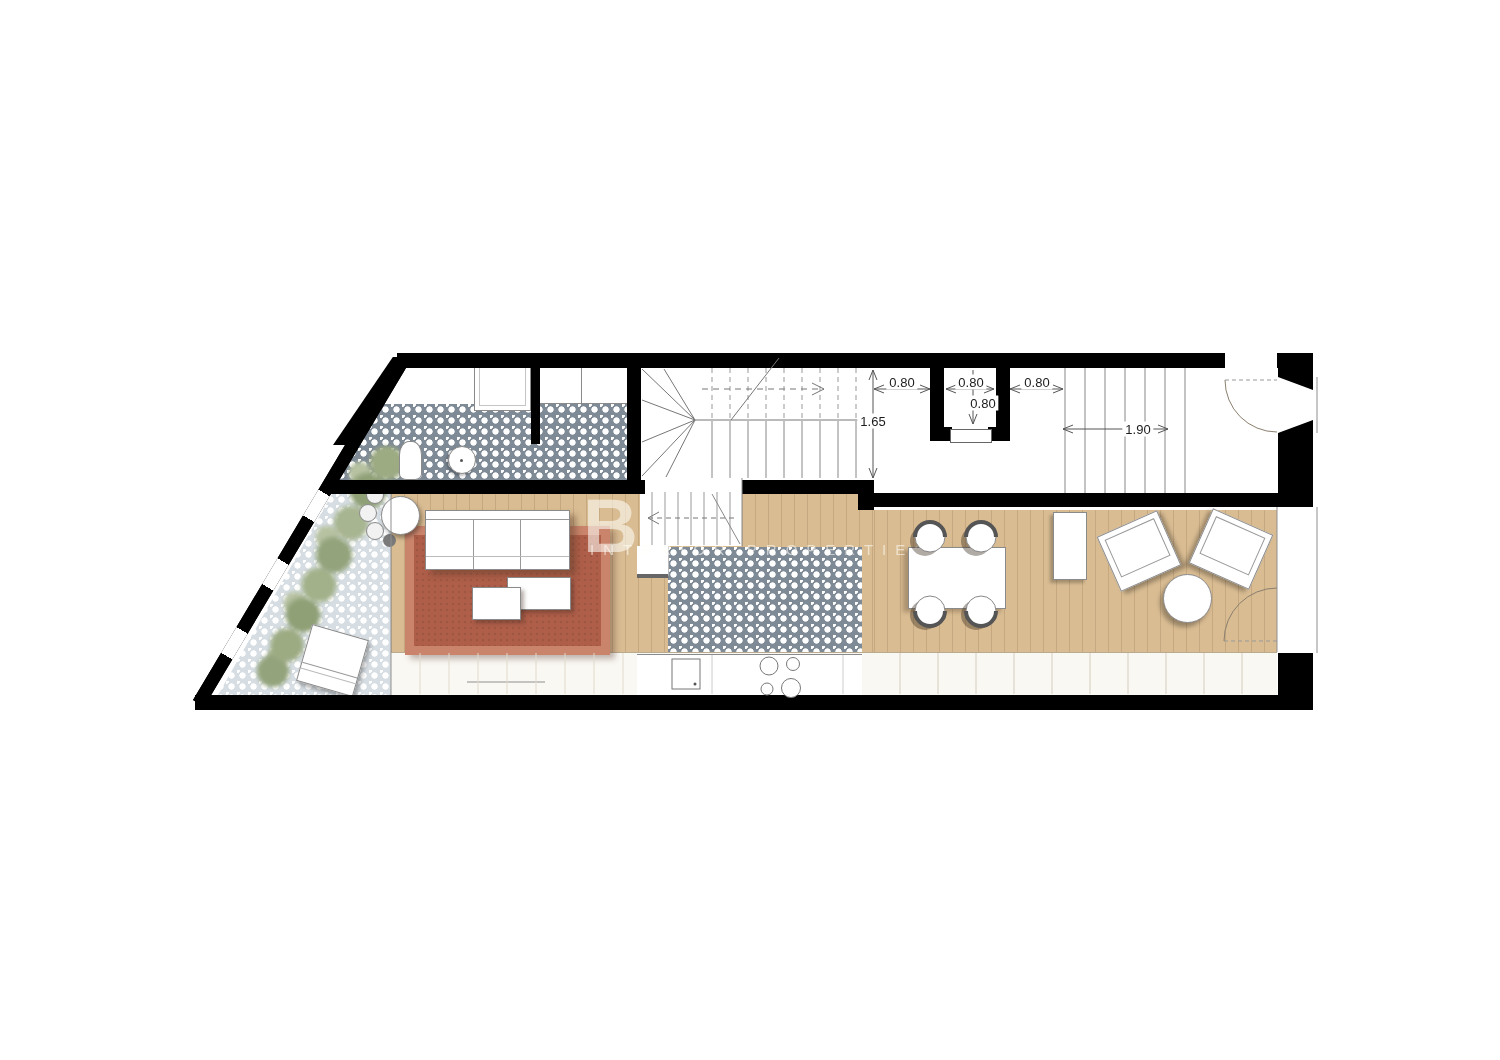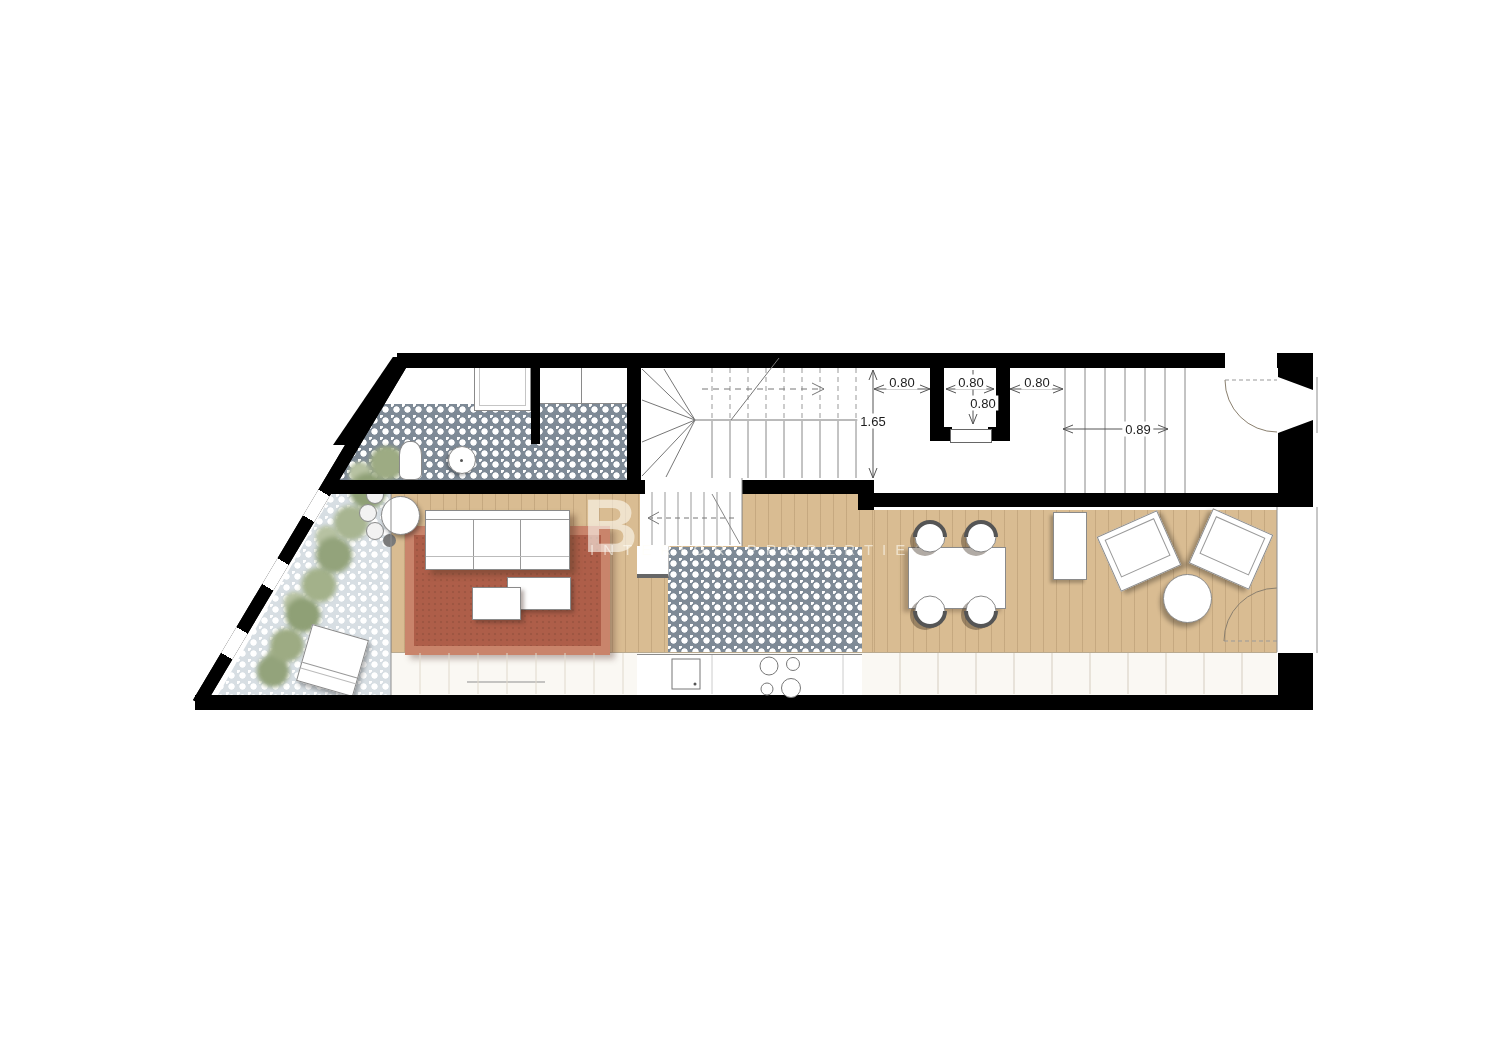--- a/index.html
+++ b/index.html
@@ -322,18 +322,18 @@
         <path d="M 966 611 A 15 15 0 0 0 996 611" fill="none" stroke="#555" stroke-width="4"></path>
       </g>
     </g>
   </svg>
 
   <span class="dim" style="left:902px;top:382px;">0.80</span>
   <span class="dim" style="left:971px;top:382px;">0.80</span>
   <span class="dim" style="left:1037px;top:382px;">0.80</span>
   <span class="dim" style="left:983px;top:403px;">0.80</span>
   <span class="dim" style="left:873px;top:421px;">1.65</span>
-  <span class="dim" style="left:1138px;top:429px;">0.89</span>
+  <span class="dim" style="left:1138px;top:429px;">1.90</span>
 
   <span class="wm" style="left:583px;top:488px;font-size:76px;font-weight:bold;line-height:1;">B</span>
   <span class="wm" style="left:590px;top:541px;font-size:15px;letter-spacing:9px;">INTERIOR PROPERTIES</span>
 
 </div>
 
 </body></html>

